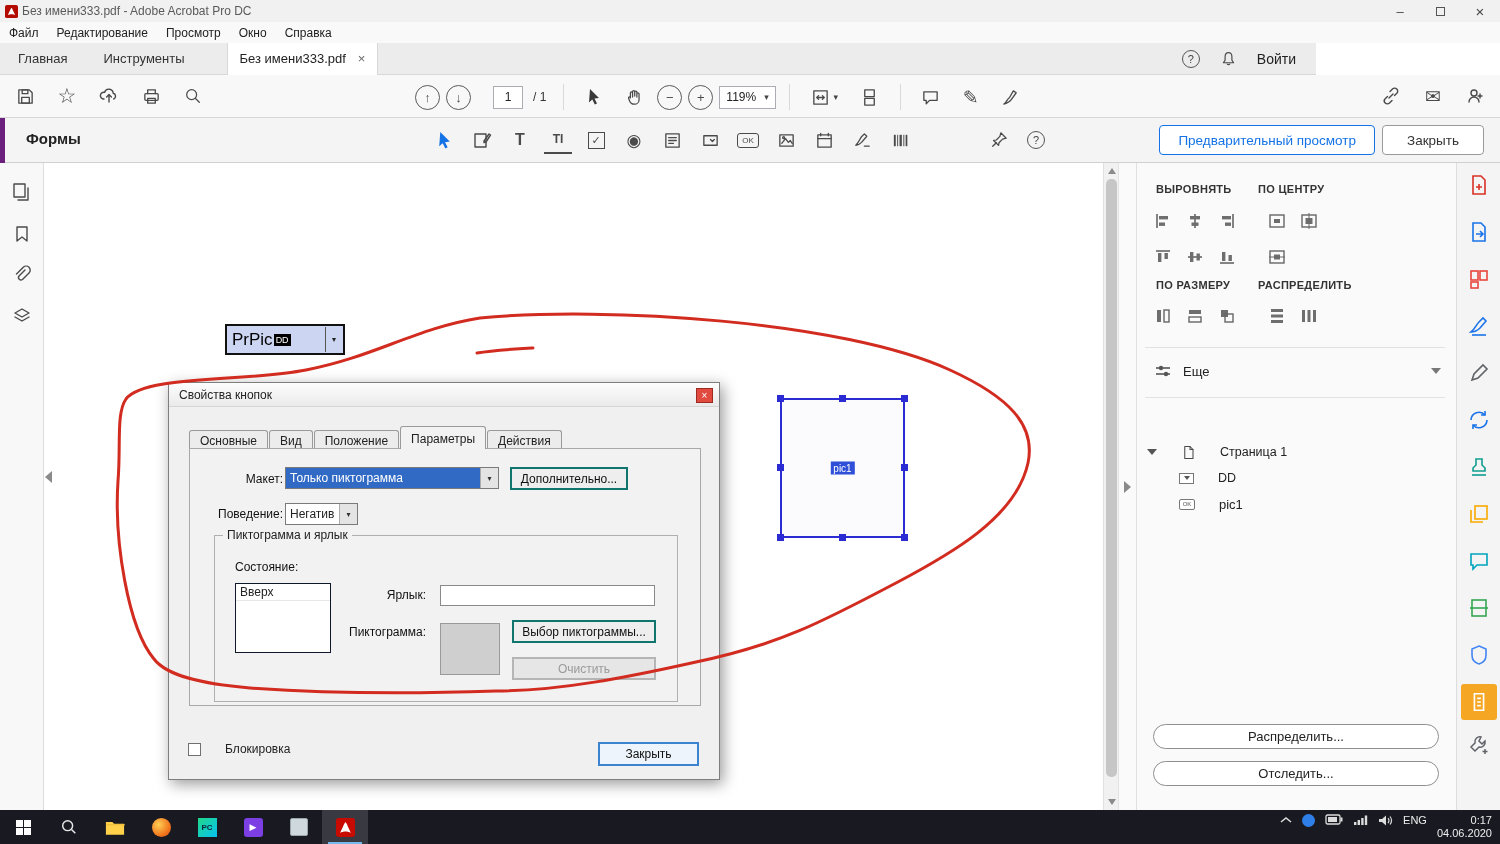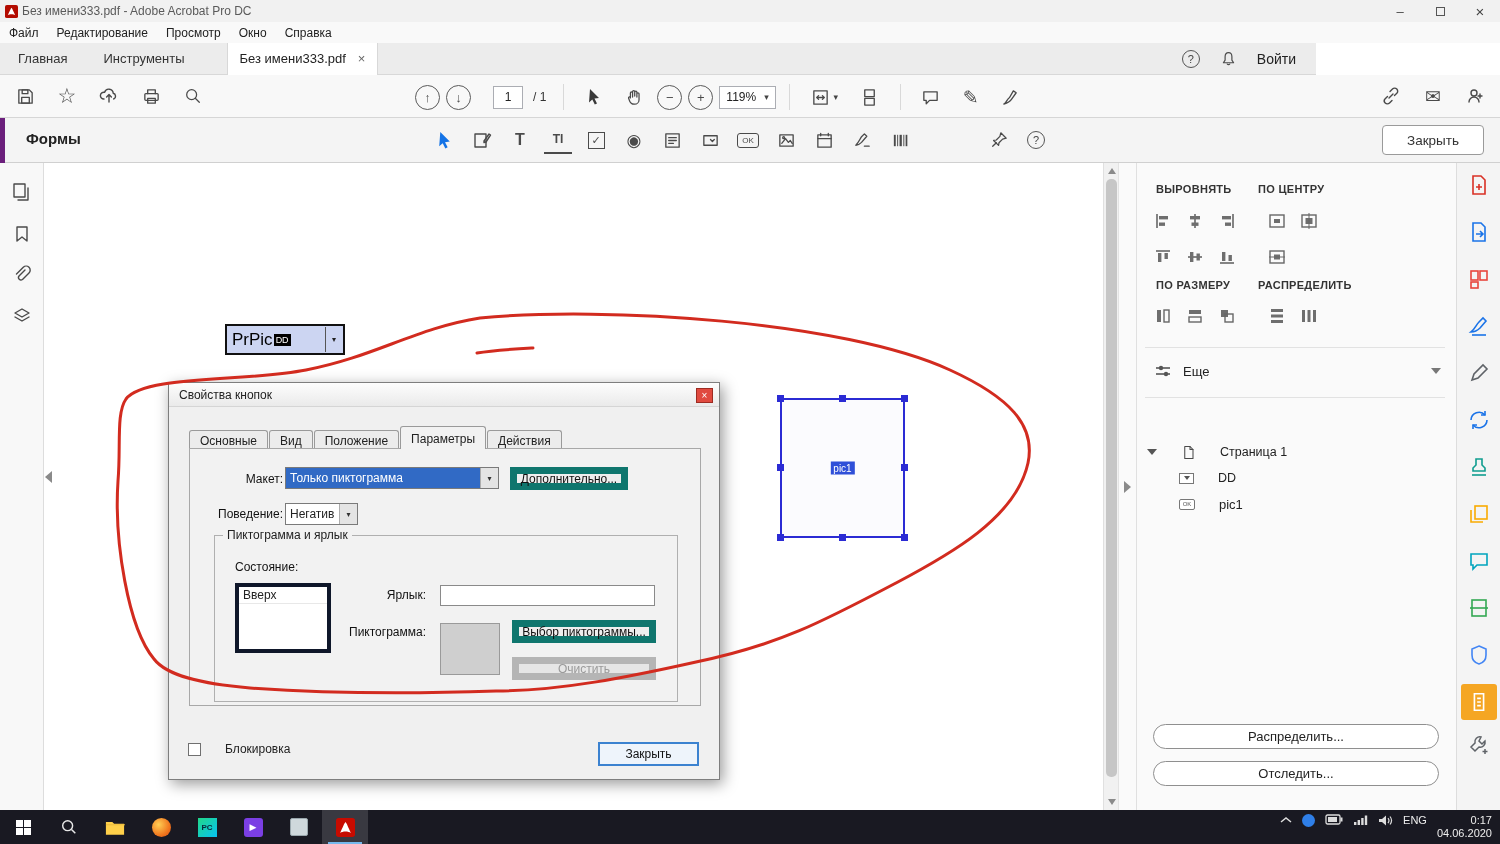--- a/index.html
+++ b/index.html
@@ -65,26 +65,26 @@
   .dlg{left:124px;top:219px;width:552px;height:398px;background:#f0f0f0;border:1px solid #7e7e7e;box-shadow:3px 4px 14px rgba(0,0,0,.4);font-size:12px;z-index:10}
   .dtitle{position:absolute;left:0;top:0;right:0;height:24px;background:linear-gradient(#fdfdfd,#eaeaea);border-bottom:1px solid #d5d5d5;display:flex;align-items:center;padding-left:10px;font-size:12px;color:#222}
   .dclose{position:absolute;right:6px;top:5px;width:17px;height:15px;background:#e04a3f;border:1px solid #9d2b22;color:#fff;font-size:10px;display:flex;align-items:center;justify-content:center}
   .dtab{padding:3px 10px;border:1px solid #9a9a9a;border-bottom:none;background:#ececec;border-radius:3px 3px 0 0;margin-right:1px;font-size:12px;color:#222}
   .dtab.act{background:#f2f2f2;position:relative;top:-2px;padding-top:5px;z-index:3}
   .dcontent{position:absolute;left:20px;top:65px;width:512px;height:258px;border:1px solid #a8a8a8;background:#f2f2f2}
   .combo{display:flex;border:1px solid #7a7a7a;background:#fff;height:22px}
   .combo .sel{flex:1;display:flex;align-items:center;padding:0 4px;font-size:12px}
   .combo .selblue{background:#316ac5;color:#fff}
   .combo .arr{width:18px;border-left:1px solid #adadad;background:#e4e4e4;display:flex;align-items:center;justify-content:center;font-size:8px;color:#333}
-  .dbtn{border:7px solid #0f766e;background:#eee;display:flex;align-items:center;justify-content:center;font-size:12px;color:#111}
+  .dbtn{border:2px solid #0f766e;background:#eee;display:flex;align-items:center;justify-content:center;font-size:12px;color:#111}
   .dbtn.dis{color:#9a9a9a;background:#e6e6e6;border-color:#b5b5b5}
   .grp{position:absolute;border:1px solid #b0b0b0}
   .grplbl{position:absolute;top:-8px;left:8px;background:#f2f2f2;padding:0 4px;font-size:12px}
   .lbl{position:absolute;font-size:12px;color:#111}
-  .listbox{position:absolute;border:4px solid #0f172a;background:#fff}
+  .listbox{position:absolute;border:1px solid #0f172a;background:#fff}
   .listbox .it{font-size:12px;padding:1px 4px;border-bottom:1px solid #e8e8e8}
   .txtinput{position:absolute;border:1px solid #8a8a8a;background:#fff;font-size:12px;padding:0 4px;font-family:"Liberation Sans",sans-serif}
   .chk{width:13px;height:13px;border:1px solid #707070;background:#fff;display:inline-block}
   .defbtn{border:2px solid #3b82d0 !important}
   
   .anno{position:absolute;left:0;top:0;width:1074px;height:647px;z-index:20;pointer-events:none}
   
   .trow{display:flex;align-items:center;gap:24px;height:26px;padding-left:10px;font-size:12.5px;color:#222}
   .mini{border:1px solid #777;background:#fff;display:flex;align-items:center;justify-content:center}
   
@@ -308,20 +308,23 @@
     </div>
     <div class="r a" style="left:985px;top:8px;gap:14px">
       <span class="fico">
           <svg class="s" width="18" height="18" viewBox="0 0 20 20">
             <path d="M12 2 L18 8 L14 9 L10 13 L9.5 16 L4 10.5 L7 10 L11 6 Z"></path>
             <path d="M7 13 L3 17"></path>
           </svg>
         </span>
       <span class="helpcirc">?</span>
     </div>
+    <div class="btn-preview">
+        <span>Предварительный просмотр</span>
+      </div>
     <div class="btn-fclose">
         <span>Закрыть</span>
       </div>
   </div>
 
   <div class="a leftrail">
     <span><svg class="s" width="22" height="22" viewBox="0 0 22 22">
           <rect x="3" y="3" width="11" height="13"></rect>
           <path d="M17 7 V19 H7"></path>
         </svg></span>

